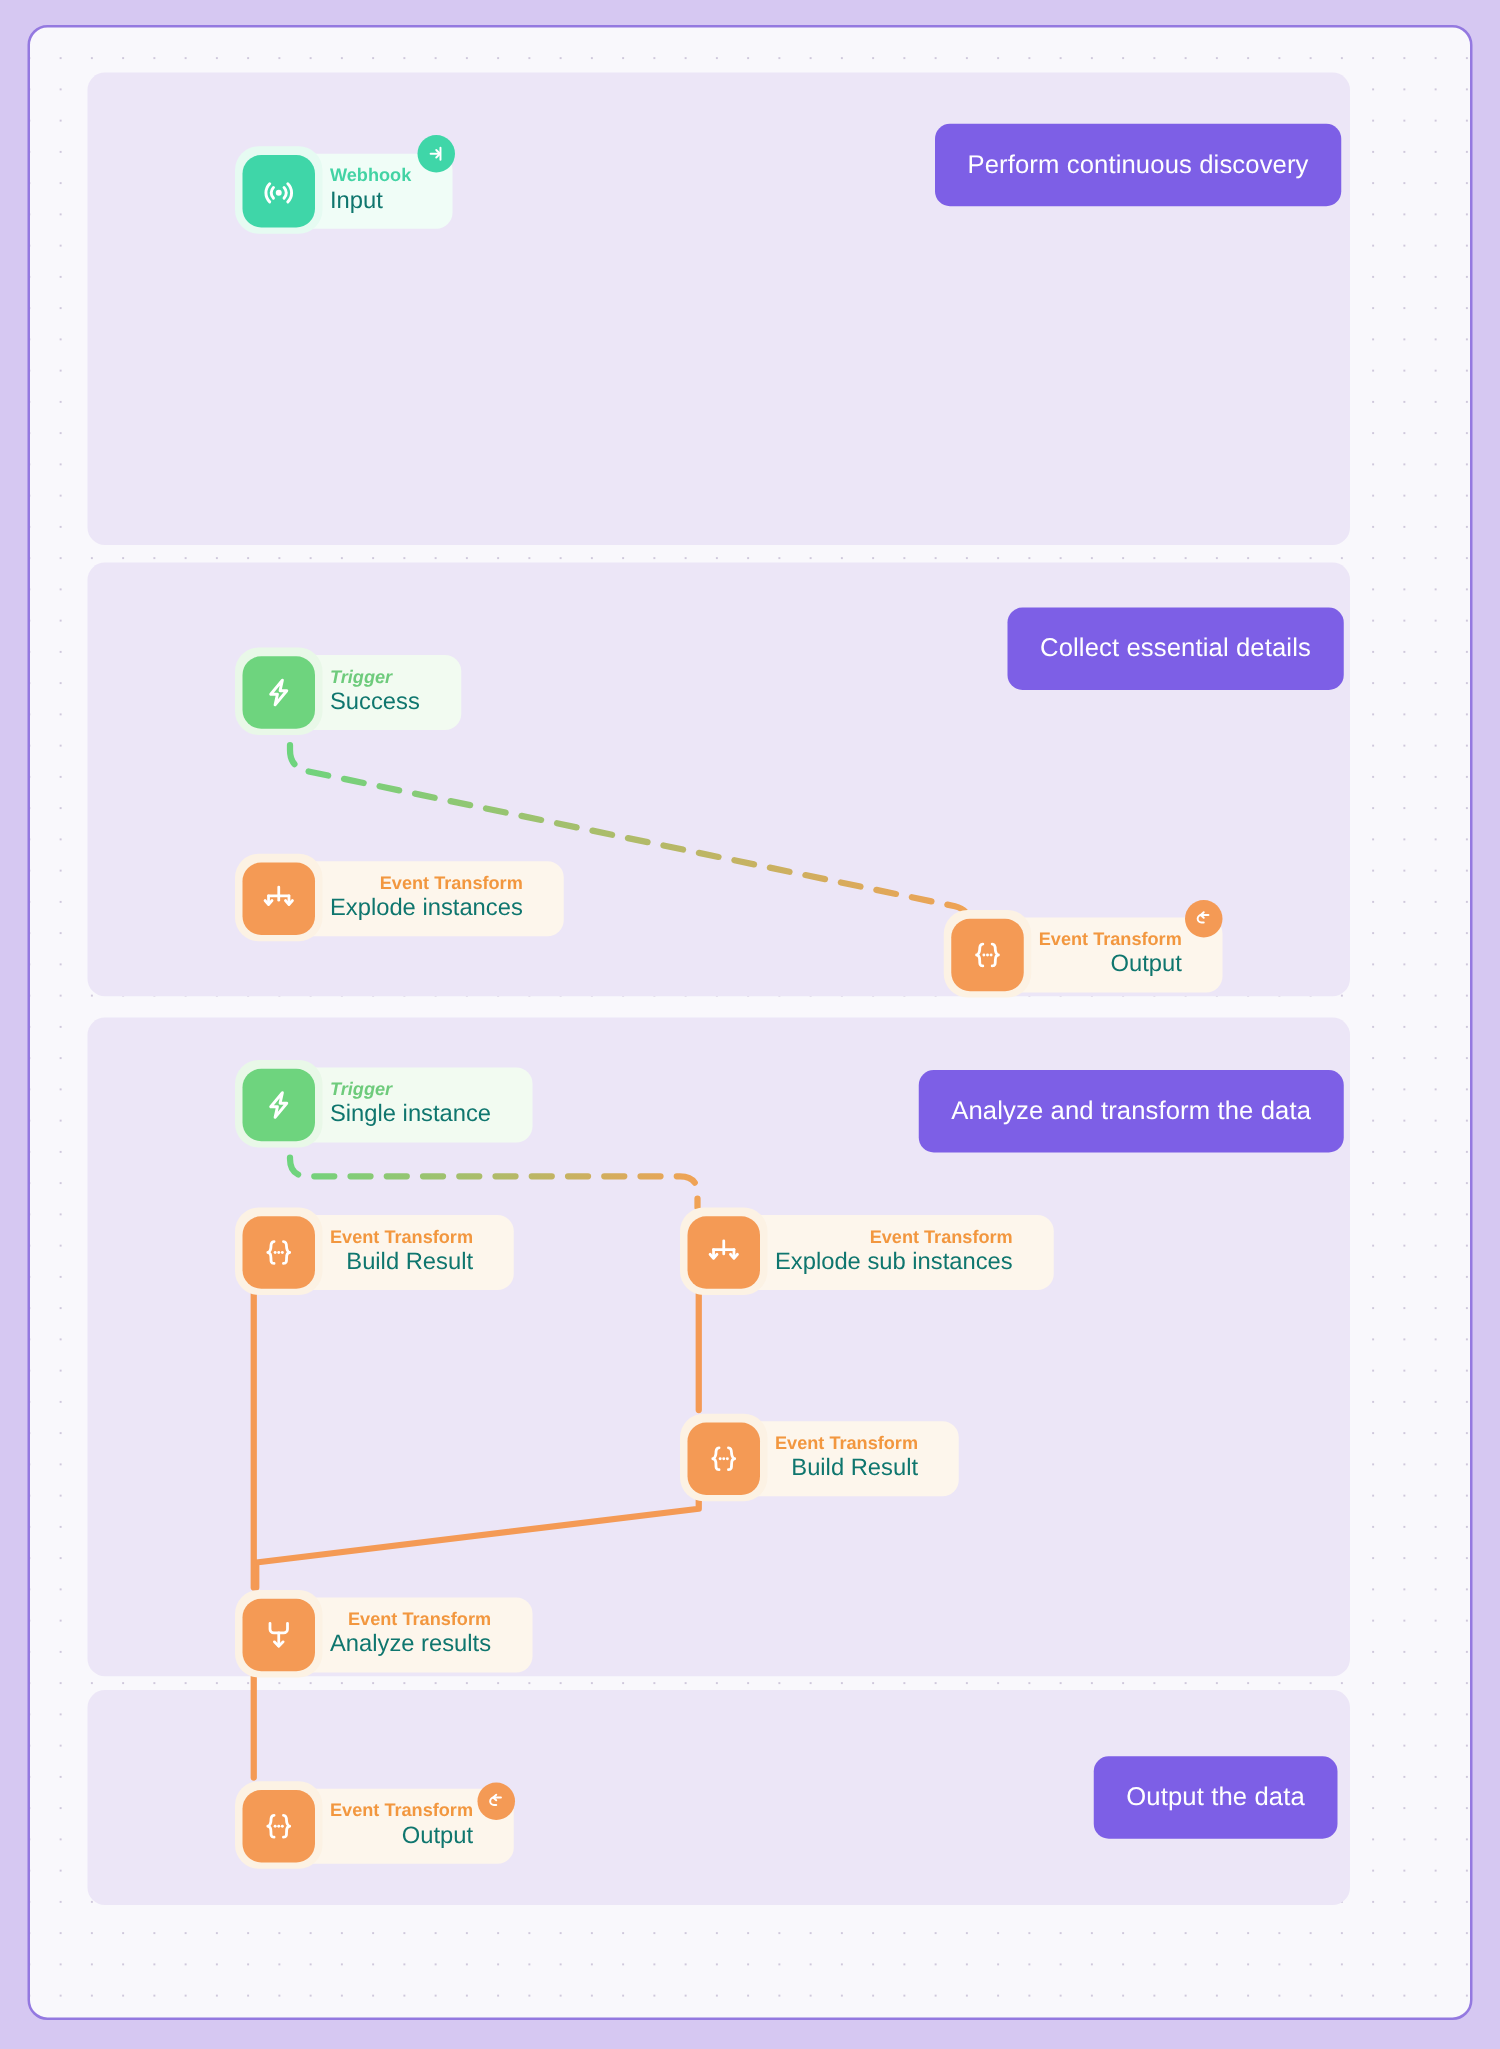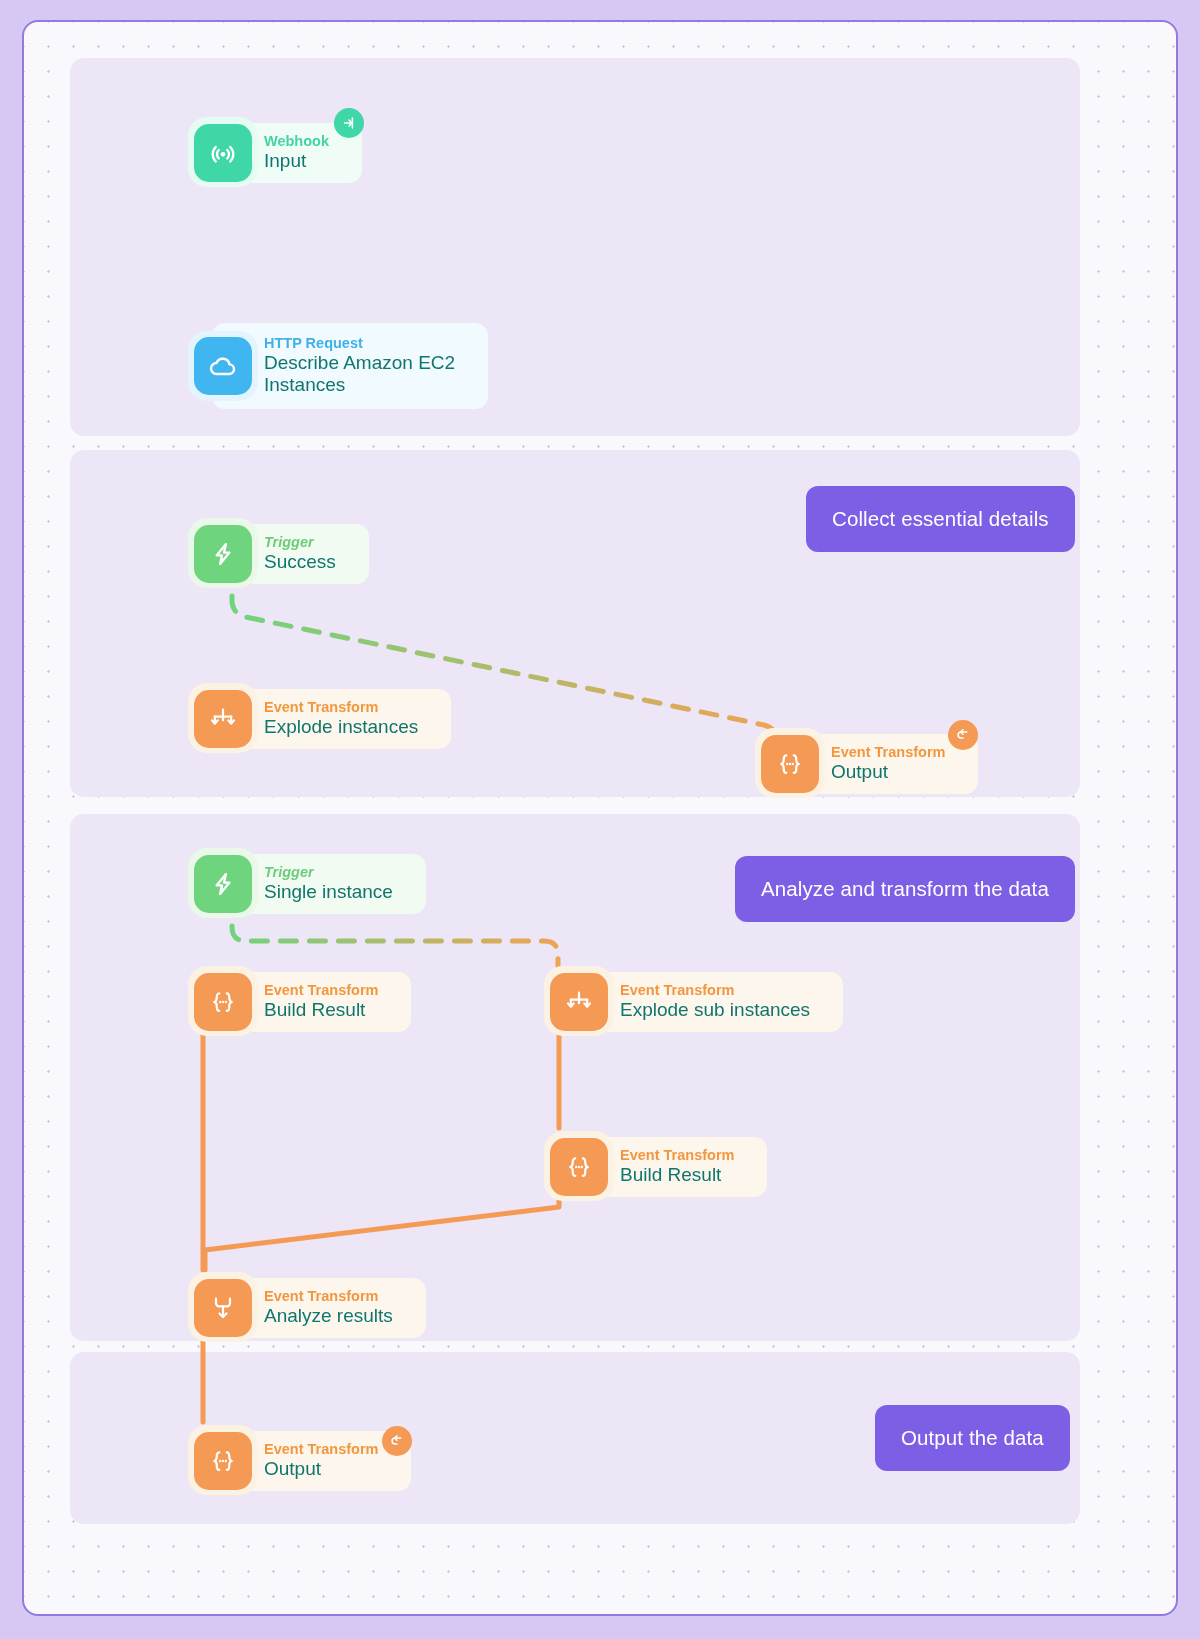--- a/index.html
+++ b/index.html
@@ -124,21 +124,21 @@
   .v-blue   .card      { background: #f0faff; }
   .v-blue   .kind      { color: #3fb0ea; }
   .v-blue   .ring      { background: #e3f4fd; }
 
   .v-lgreen .badge-box { background: #6ed47e; }
   .v-lgreen .card      { background: #f2fbf1; }
   .v-lgreen .kind      { color: #6ecb7c; font-style: italic; }
   .v-lgreen .ring      { background: #e9f8e8; }
 
   .v-orange .badge-box { background: #f49a55; }
-  .v-orange .card      { background: #fdf6ec; }
+  .v-orange .card      { background: #fdf6ec; text-align: right; }
   .v-orange .kind      { color: #f2973f; }
   .v-orange .ring      { background: #fcf2e4; }
 
   
   .mini-badge {
     position: absolute;
     width: 30px; height: 30px;
     border-radius: 50%;
     display: flex; align-items: center; justify-content: center;
     z-index: 8;
@@ -225,20 +225,21 @@
 
     <path d="M535 1008 L535 1106" stroke="#f49a55" stroke-width="5" fill="none" stroke-linecap="round"></path>
 
     <path d="M535 1174 L535 1185 L181 1228 L181 1248" stroke="#f49a55" stroke-width="5" fill="none" stroke-linecap="round" stroke-linejoin="round"></path>
 
     <path d="M179 1008 L179 1248" stroke="#f49a55" stroke-width="5" fill="none" stroke-linecap="round"></path>
 
     <path d="M179 1314 L179 1400" stroke="#f49a55" stroke-width="5" fill="none" stroke-linecap="round"></path>
   </svg>
 
+  <div class="section-pill" id="pill-discovery">Perform continuous discovery</div>
   <div class="section-pill" id="pill-collect">Collect essential details</div>
   <div class="section-pill" id="pill-analyze">Analyze and transform the data</div>
   <div class="section-pill" id="pill-output">Output the data</div>
 
   <div class="node v-green" id="node-webhook-input">
     <div class="ring"></div>
     <div class="badge-box ico">
       <svg width="30" height="30" viewBox="0 0 24 24" fill="none" stroke="#ffffff" stroke-width="1.9" stroke-linecap="round">
         <circle cx="12" cy="13" r="1.9" fill="#ffffff" stroke="none"></circle>
         <path d="M8.6 16.4a4.8 4.8 0 0 1 0-6.8"></path>
@@ -253,33 +254,20 @@
     </div>
   </div>
   <div class="mini-badge mini-green" id="badge-webhook">
     <svg width="18" height="18" viewBox="0 0 24 24" fill="none" stroke="#ffffff" stroke-width="2.1" stroke-linecap="round" stroke-linejoin="round">
       <path d="M6 12h10"></path>
         <path d="M12 8l4 4-4 4"></path>
         <path d="M16.5 5.5v13"></path>
     </svg>
   </div>
 
-  <div class="node v-blue" id="node-http-request">
-    <div class="ring"></div>
-    <div class="badge-box ico">
-      <svg width="32" height="32" viewBox="0 0 24 24" fill="none" stroke="#ffffff" stroke-width="1.8" stroke-linecap="round" stroke-linejoin="round">
-        <path d="M7.2 18h9.3a3.6 3.6 0 0 0 .3-7.2 5 5 0 0 0-9.6-1.1A3.9 3.9 0 0 0 7.2 18z"></path>
-      </svg>
-    </div>
-    <div class="card">
-      <div class="kind">HTTP Request</div>
-      <div class="title">Describe Amazon EC2
-Instances</div>
-    </div>
-  </div>
 
   <div class="node v-lgreen" id="node-trigger-success">
     <div class="ring"></div>
     <div class="badge-box ico">
       <svg width="28" height="28" viewBox="0 0 24 24" fill="none" stroke="#ffffff" stroke-width="2" stroke-linejoin="round">
         <path d="M14.5 3.5L6.5 13.2h4.6l-1.6 7.3 8-9.7h-4.6z"></path>
       </svg>
     </div>
     <div class="card">
       <div class="kind">Trigger</div>

